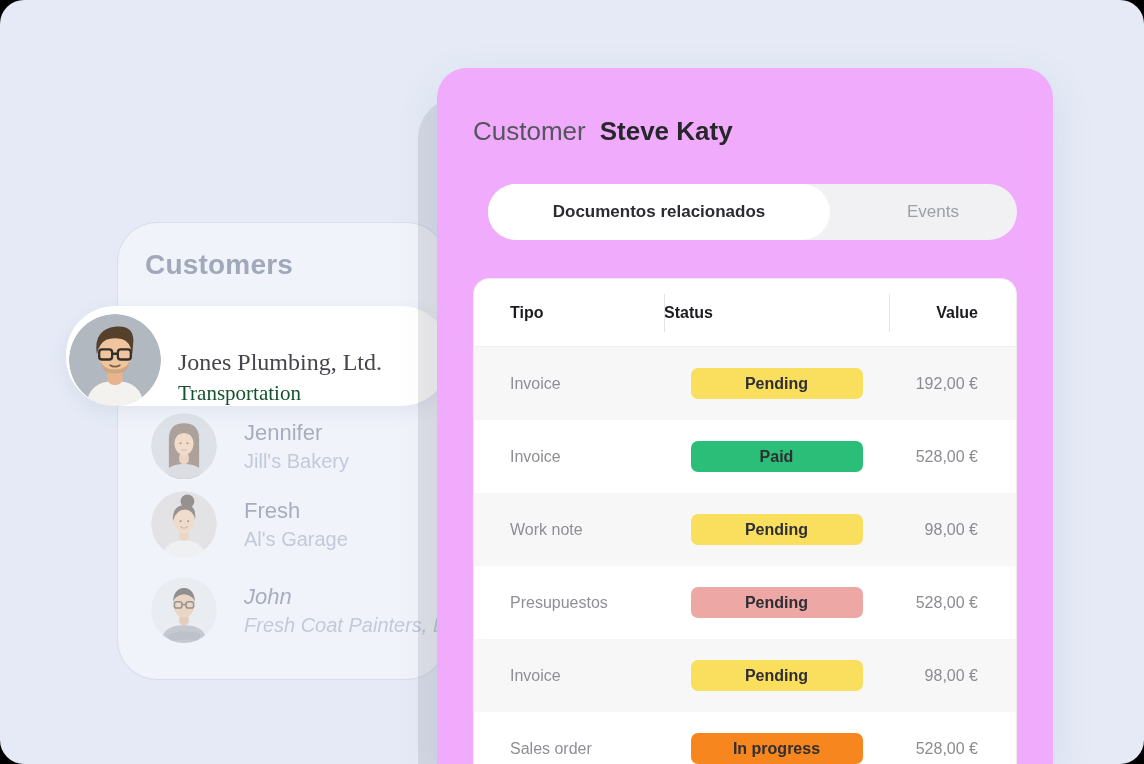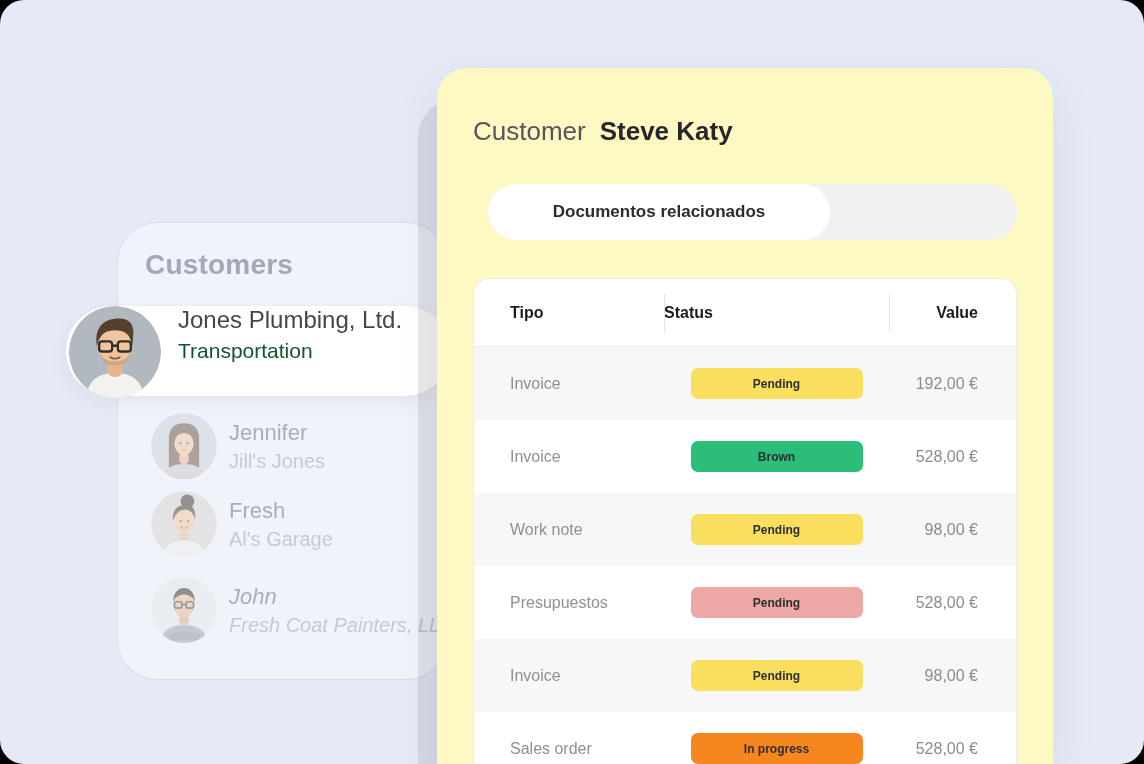--- a/index.html
+++ b/index.html
@@ -17,58 +17,59 @@
     background:rgba(255,255,255,0.42);
     border:1px solid rgba(186,196,222,0.45);
     border-radius:40px;
   }
   .customers-title {
     position:absolute; left:27px; top:26px;
     font-size:28px; font-weight:bold; color:#a0a8ba; letter-spacing:.2px;
   }
 
   .customer-row-selected {
-    position:absolute; left:-52px; top:83px; width:384px; height:90px;
+    position:absolute; left:-52px; top:83px; width:384px; height:100px;
     background:#fff; border-radius:49px;
-    display:flex; align-items:flex-start;
+    display:flex; align-items:flex-end;
     box-shadow:0 6px 18px rgba(110,120,150,0.10);
+    font-family:Liberation Serif, serif;
   }
   .avatar-lg {
     width:92px; height:92px; border-radius:50%; overflow:hidden;
     margin-left:3px; flex:0 0 auto;
   }
   .avatar-sm {
     width:66px; height:66px; border-radius:50%; overflow:hidden; flex:0 0 auto;
   }
   .avatar-lg svg, .avatar-sm svg { display:block; width:100%; height:100%; }
 
   .sel-text { margin-left:17px; }
   .sel-name { font-size:24px; color:#45454c; }
   .sel-company { font-size:21px; color:#14532d; margin-top:5px; }
 
   .customer-row {
     position:absolute; left:33px; display:flex; align-items:center;
     opacity:0.5; width:420px;
   }
-  .customer-row .row-text { margin-left:12px; white-space:nowrap; }
+  .customer-row .row-text { margin-left:27px; white-space:nowrap; }
   .row-name { font-size:22px; color:#5f6980; }
   .row-company { font-size:20px; color:#96a0b5; margin-top:4px; }
   .row-jennifer { top:190px; }
   .row-katy { top:268px; }
   .row-john { top:354px;font-style:italic; }
 
   
   .mid-card {
     position:absolute; left:418px; top:98px; width:620px; height:666px;
     background:rgba(28,31,44,0.095);
     border-radius:40px 40px 0 0;
   }
   .main-card {
     position:absolute; left:437px; top:68px; width:616px; height:696px;
-    background:#fef9c3; border-radius:30px 30px 0 0;
+    background:#f0abfc; border-radius:30px 30px 0 0;
     box-shadow:0 14px 44px rgba(80,90,120,0.10);
   }
 
   
   .detail-title {
     position:absolute; left:36px; top:48px;
     font-size:26px; color:#55555c; display:flex; gap:14px; align-items:baseline;
   }
   .detail-title .cust-name { font-weight:bold; color:#27272b; }
 
@@ -110,21 +111,21 @@
     height:73px; align-items:center; font-size:16px; cursor:pointer;
   }
   .t-row:nth-child(even) { background:#f7f7f8; }
   .td-type { padding-left:36px; color:#8e8f94; }
   .td-status { display:flex; justify-content:center; }
   .td-value { text-align:right; padding-right:40px; color:#8b8c91; }
 
   .badge {
     width:172px; height:31px; border-radius:7px;
     display:flex; align-items:center; justify-content:center;
-    font-size:12px; font-weight:bold; color:#2e2e33;text-align:right;
+    font-size:16px; font-weight:bold; color:#2e2e33;text-align:right;
   }
   .badge[data-status="pending"]     { background:#FADE5E; }
   .badge[data-status="paid"]        { background:#2BBE78; }
   .badge[data-status="rejected"]    { background:#EDA8A6; }
   .badge[data-status="in-progress"] { background:#F8861F; }
 </style>
 </head>
 <body>
 
 <div class="screen">
@@ -164,21 +165,21 @@
           <rect x="41" y="58" width="14" height="16" rx="6" fill="#eab993"></rect>
           <ellipse cx="48" cy="44" rx="14" ry="17" fill="#f2c79f"></ellipse>
           <path d="M34 42 Q34 24 48 24 Q62 24 62 42 Q60 30 48 29 Q36 30 34 42Z" fill="#6d543e"></path>
           <circle cx="43" cy="44" r="1.5" fill="#5a4a3a"></circle>
             <circle cx="53" cy="44" r="1.5" fill="#5a4a3a"></circle>
           <path d="M44 53 Q48 55 52 53" stroke="#c08a66" stroke-width="1.5" fill="none" stroke-linecap="round"></path>
         </svg>
       </div>
       <div class="row-text">
         <div class="row-name">Jennifer</div>
-        <div class="row-company">Jill's Jones</div>
+        <div class="row-company">Jill's Bakery</div>
       </div>
     </div>
 
     <div class="customer-row row-katy">
       <div class="avatar-sm">
         <svg viewBox="0 0 96 96">
           <circle cx="48" cy="48" r="48" fill="#d8d5d3"></circle>
           <path d="M16 96 Q20 72 48 72 Q76 72 80 96 Z" fill="#efeeec"></path>
           <circle cx="53" cy="15" r="10" fill="#3e3128"></circle>
           <rect x="41" y="56" width="14" height="16" rx="6" fill="#e9b891"></rect>
@@ -222,20 +223,21 @@
 
   <div class="main-card">
 
     <div class="detail-title">
       <span>Customer</span>
       <span class="cust-name">Steve Katy</span>
     </div>
 
     <div class="tabs">
       <div class="tab-active">Documentos relacionados</div>
+      <div class="tab-inactive">Events</div>
     </div>
 
     <div class="doc-table">
       <div class="t-header">
         <div class="th-tipo">Tipo</div>
         <div class="th-status">Status</div>
         <div class="th-value">Value</div>
         <div class="v-div d1"></div>
         <div class="v-div d2"></div>
       </div>
@@ -244,21 +246,21 @@
         <div class="td-type">Invoice</div>
         <div class="td-status">
           <span class="badge" data-status="pending">Pending</span>
         </div>
         <div class="td-value">192,00 €</div>
       </div>
 
       <div class="t-row">
         <div class="td-type">Invoice</div>
         <div class="td-status">
-          <span class="badge" data-status="paid">Brown</span>
+          <span class="badge" data-status="paid">Paid</span>
         </div>
         <div class="td-value">528,00 €</div>
       </div>
 
       <div class="t-row">
         <div class="td-type">Work note</div>
         <div class="td-status">
           <span class="badge" data-status="pending">Pending</span>
         </div>
         <div class="td-value">98,00 €</div>

